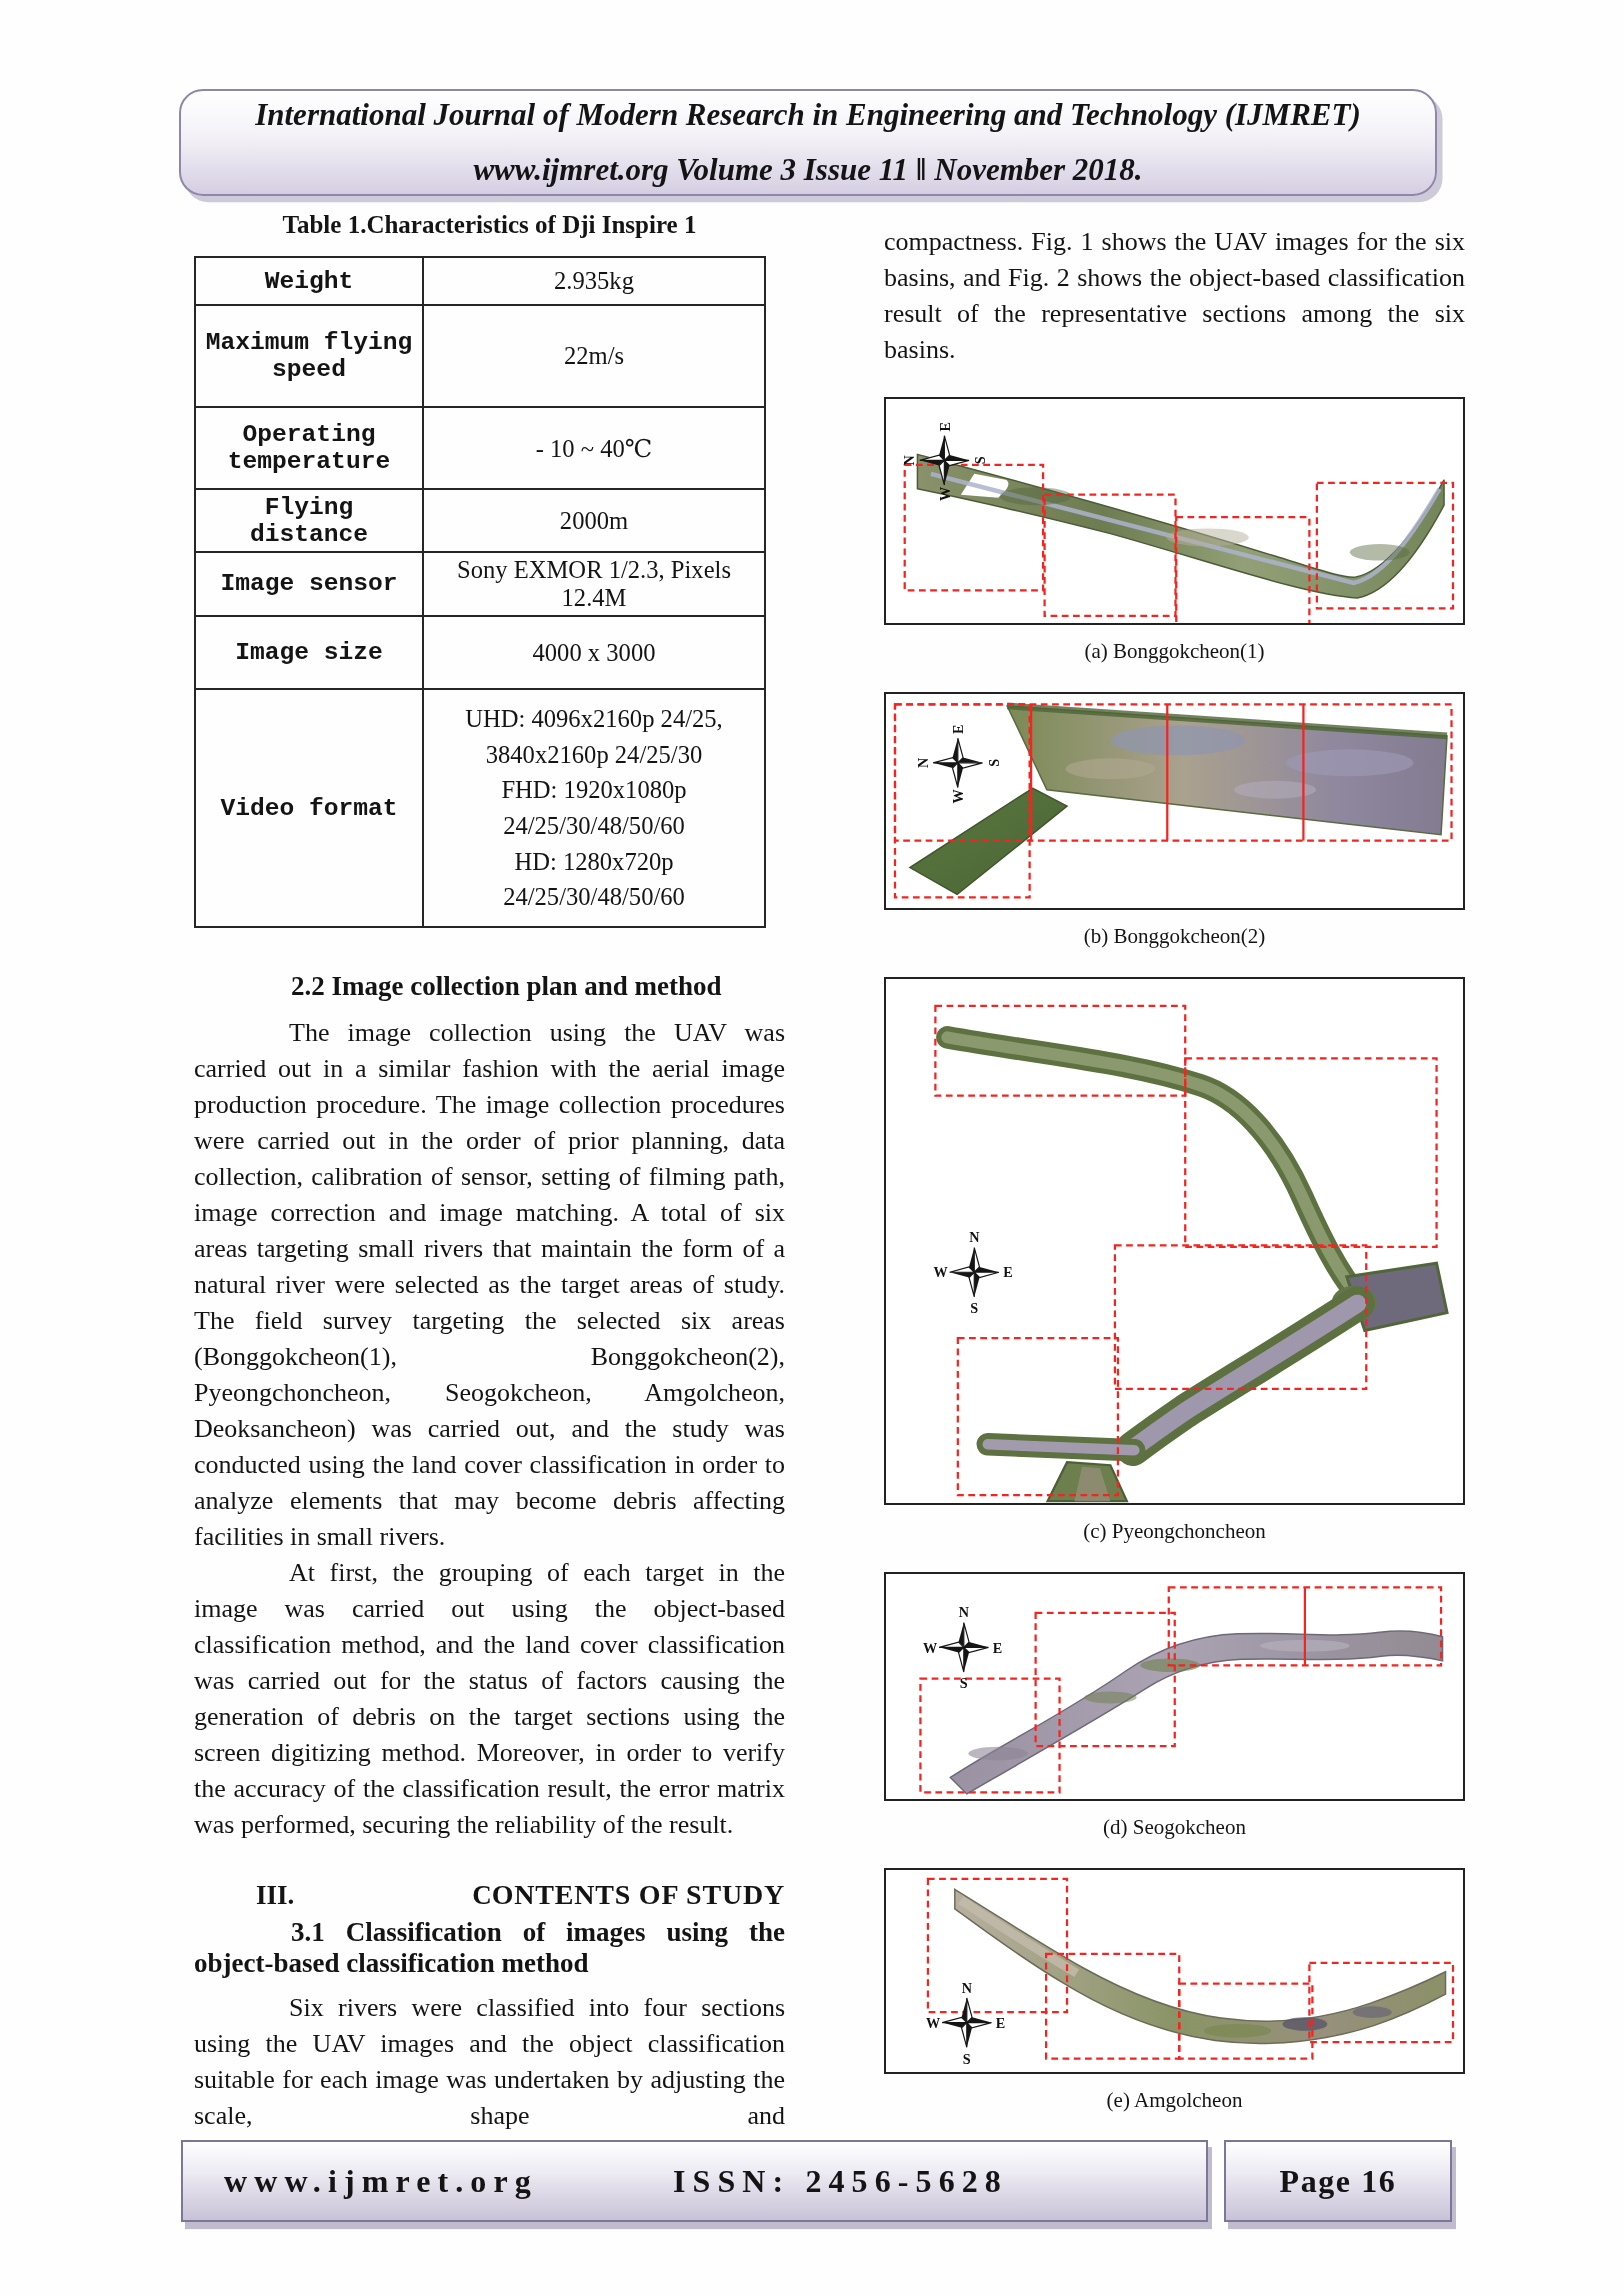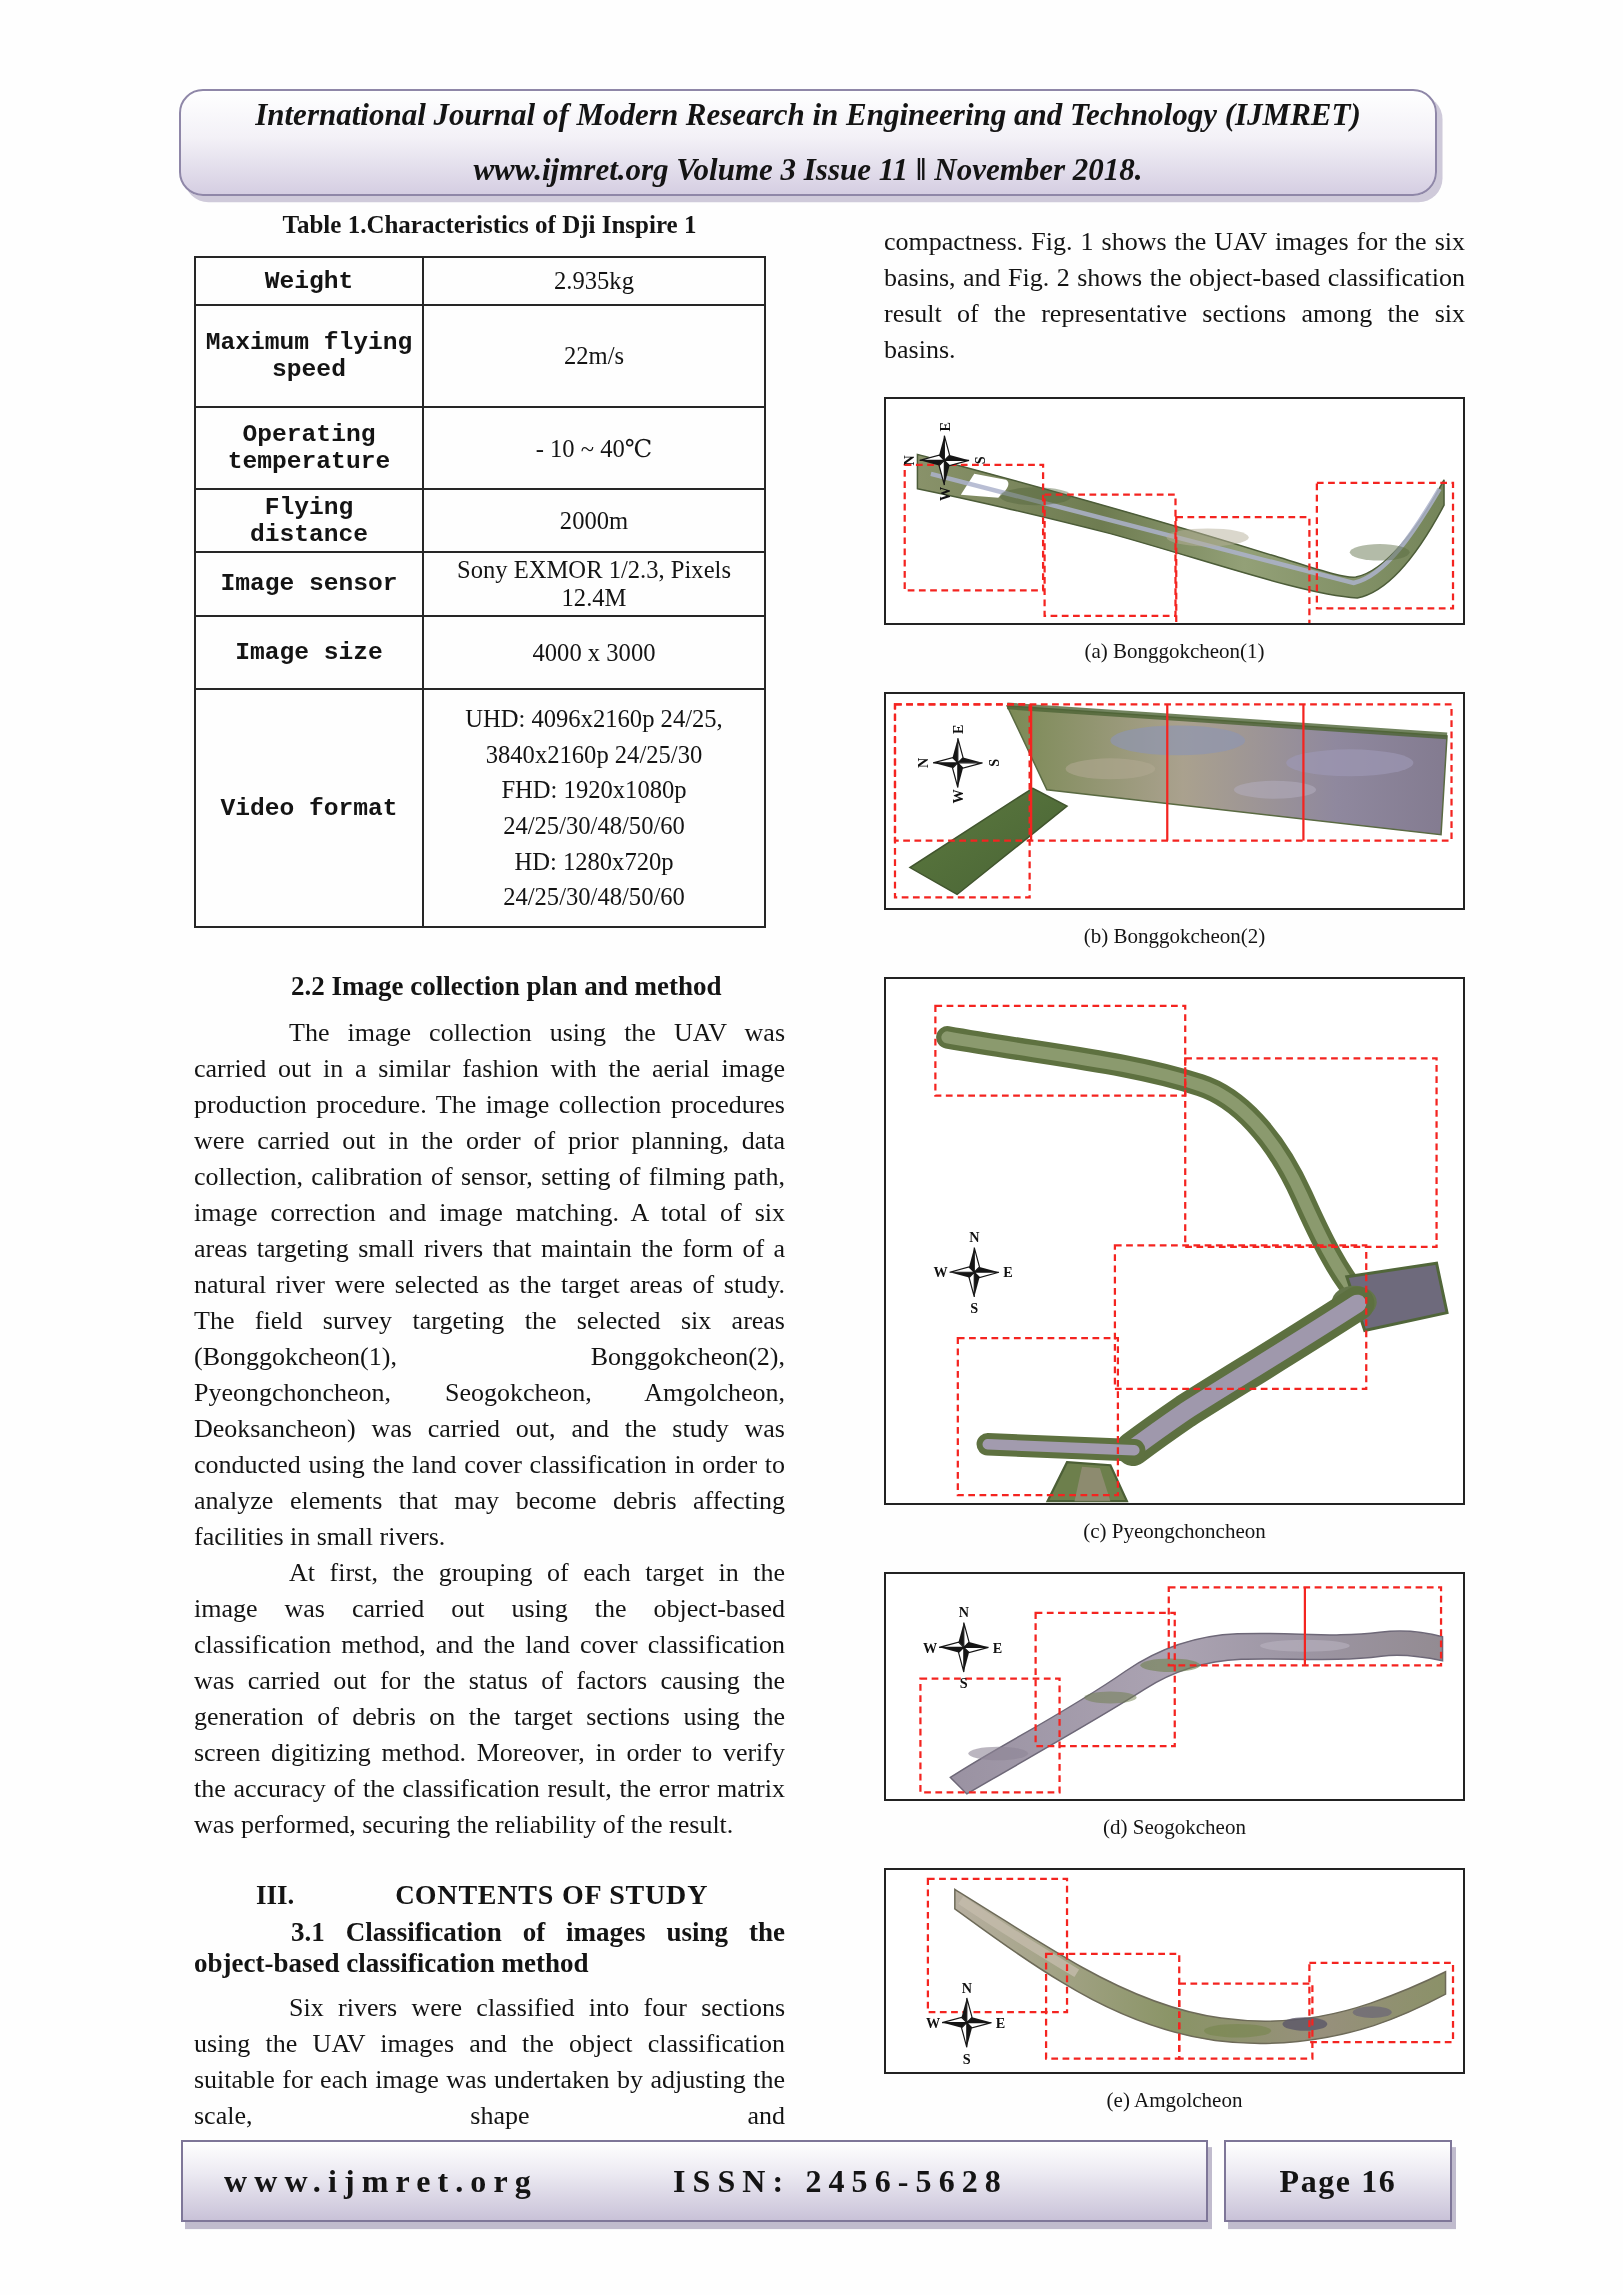--- a/index.html
+++ b/index.html
@@ -23,21 +23,21 @@
   table.spec td{border:2.4px solid #262626;font-size:24.6px;vertical-align:middle;padding:3.2px 8px;}
   td.lbl{width:210px;font-weight:bold;text-align:center;font-family:Liberation Mono, monospace;}
   td.val{text-align:center;}
   td.multiline{white-space:pre-line;line-height:1.45;}
 
   .h22{font-weight:bold;font-size:27px;margin:43px 0 12.7px 0;text-indent:97px;}
   .para{font-size:26px;line-height:1.385;text-align:justify;text-indent:95px;margin:0;}
   .para.noindent{text-indent:0;}
   .para.justify-last{text-align-last:justify;}
   .h-roman{display:flex;align-items:baseline;font-weight:bold;font-size:27px;margin:36px 0 6.3px 0;
-           padding-left:62px;gap:101px;}
+           padding-left:62px;gap:101px;justify-content:space-between;}
   .sc-rest{font-size:28px;letter-spacing:0.8px;}
   .h31{font-weight:bold;font-size:27px;text-align:justify;text-indent:97px;margin:4.8px 0 11px 0;}
 
   
   .fig{margin-top:28.5px;}
   .fig-frame{border:2.4px solid #222;background:#fff;font-size:0;}
   .fig-frame svg{width:576px;height:auto;display:block;}
   .fig-caption{text-align:center;font-size:21px;margin-top:14px;}
   .redDash{fill:none;stroke:#f42420;stroke-width:3;stroke-dasharray:9 6;}
   .redSolid{stroke:#f42420;stroke-width:3;}

